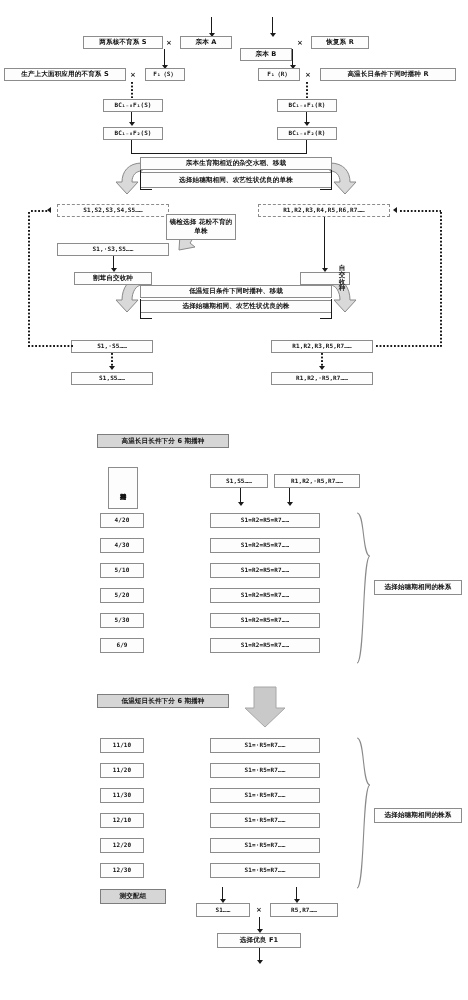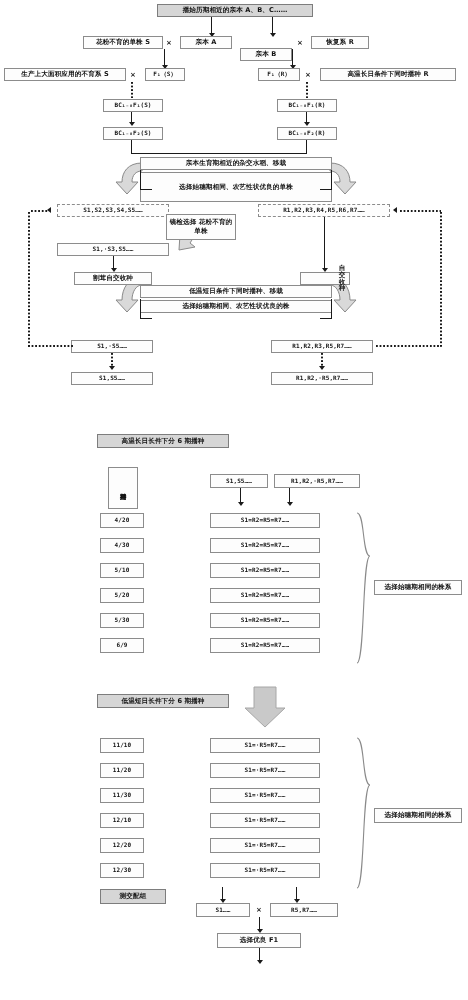--- a/index.html
+++ b/index.html
@@ -60,30 +60,27 @@
 
     <path d="M330,277 C344,277 350,289 350,300 L356,300 L345,312 L334,300 L340,300 C340,292 336,285 330,285 Z" fill="#d9d9d9" stroke="#8a8a8a" stroke-width="1"></path>
 
     <path d="M254,687 L276,687 L276,708 L285,708 L265,727 L245,708 L254,708 Z" fill="#c9c9c9" stroke="#a6a6a6" stroke-width="1"></path>
 
     <path d="M357,513 C365,513 362,556 370,556 C362,556 365,663 357,663" fill="none" stroke="#8a8a8a" stroke-width="1.1"></path>
 
     <path d="M357,738 C365,738 362,785 370,785 C362,785 365,888 357,888" fill="none" stroke="#8a8a8a" stroke-width="1.1"></path>
   </svg>
 
-  <div class="box shade cn" style="left:157px;top:4px;width:156px;height:13px;">
-    <span>播始历期相近的亲本 A、B、C……</span>
-  </div>
   <div class="ln v" style="left:211px;top:17px;height:18px;"></div>
   <div class="arw down" style="left:208.5px;top:33px;"></div>
   <div class="ln v" style="left:272px;top:17px;height:18px;"></div>
   <div class="arw down" style="left:269.5px;top:33px;"></div>
 
   <div class="box cn" style="left:83px;top:36px;width:80px;height:13px;">
-    <span>花粉不育的单株 S</span>
+    <span>两系核不育系 S</span>
   </div>
   <div class="xmark" style="left:166px;top:39px;">×</div>
   <div class="box cn" style="left:180px;top:36px;width:52px;height:13px;">
     <span>亲本 A</span>
   </div>
   <div class="box cn" style="left:240px;top:48px;width:52px;height:13px;">
     <span>亲本 B</span>
   </div>
   <div class="xmark" style="left:297px;top:39px;">×</div>
   <div class="box cn" style="left:311px;top:36px;width:58px;height:13px;">
@@ -133,21 +130,21 @@
   </div>
 
   <div class="ln v" style="left:131px;top:140px;height:14px;"></div>
   <div class="ln h" style="left:131px;top:153px;width:110px;"></div>
   <div class="ln v" style="left:306px;top:140px;height:14px;"></div>
   <div class="ln h" style="left:240px;top:153px;width:67px;"></div>
 
   <div class="box cn" style="left:140px;top:157px;width:192px;height:13px;">
     <span>亲本生育期相近的杂交水稻、移栽</span>
   </div>
-  <div class="box cn" style="left:140px;top:172px;width:192px;height:30px;text-align:center;">
+  <div class="box cn" style="left:140px;top:172px;width:192px;height:16px;text-align:center;">
     <span>选择始穗期相同、农艺性状优良的单株</span>
   </div>
 
   <div class="ln v" style="left:140px;top:170px;height:20px;"></div>
   <div class="ln h" style="left:140px;top:189px;width:12px;"></div>
   <div class="ln v" style="left:331px;top:170px;height:20px;"></div>
   <div class="ln h" style="left:320px;top:189px;width:12px;"></div>
 
   <div class="box dash mono" style="left:57px;top:204px;width:112px;height:13px;">
     <span>S1,S2,S3,S4,S5……</span>

